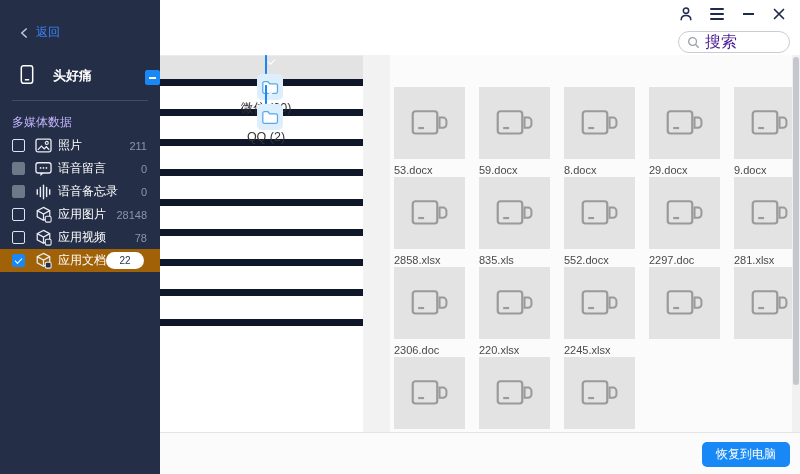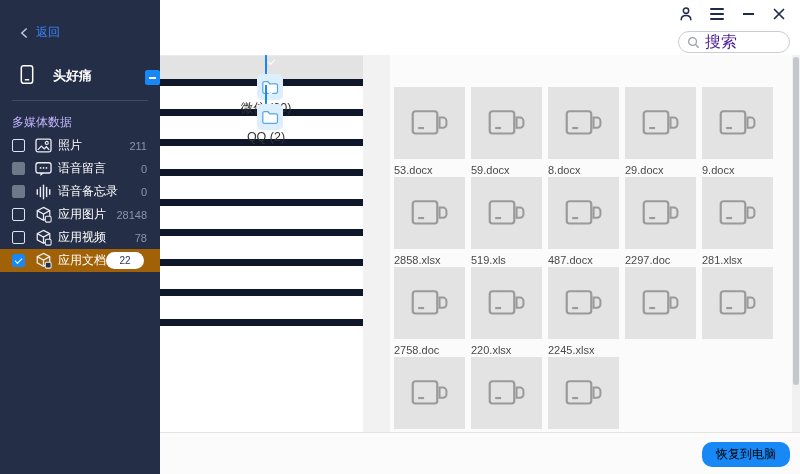--- a/index.html
+++ b/index.html
@@ -56,35 +56,35 @@
   .folder-cb{width:14px;height:14px;}
   .folder-icon-box{margin-left:17px;width:26px;height:26px;background:#ddeffd;border-radius:5px;
                    display:flex;align-items:center;justify-content:center;flex:none;}
   .folder-label{margin-left:9px;font-size:12.5px;color:#333;}
 
   .gutter{position:absolute;left:203px;top:55px;width:27px;bottom:41px;background:#f2f2f2;}
 
   
   .grid-area{position:absolute;left:230px;top:55px;right:8px;bottom:41px;background:#fbfbfb;
              overflow:hidden;padding:32px 0 0 4px;box-sizing:border-box;}
-  .files-grid{display:grid;grid-template-columns:repeat(5,71px);column-gap:6px;}
+  .files-grid{display:grid;grid-template-columns:repeat(5,71px);column-gap:14px;}
   .file-cell{height:90px;}
   .tile{width:71px;height:72px;background:#e3e3e3;display:flex;align-items:center;
         justify-content:center;cursor:pointer;}
   .file-label{margin-top:5px;font-size:11px;color:#4a4a4a;}
 
   .scrollbar{position:absolute;right:0;top:55px;width:8px;bottom:41px;background:#f1f1f1;}
   .scroll-thumb{position:absolute;top:2px;left:1px;width:6px;height:328px;background:#c4c7cc;
                 border-radius:3px;cursor:pointer;}
 
   
   .footer{position:absolute;left:0;right:0;bottom:0;height:41px;background:#fbfbfb;
           border-top:1px solid #e4e4e4;}
   .recover-btn{position:absolute;right:10px;top:9px;width:88px;height:25px;background:#1788f5;
-               color:#000000;font-size:12px;border:none;border-radius:10px;cursor:pointer;
+               color:#ffffff;font-size:12px;border:none;border-radius:5px;cursor:pointer;
                font-family:"Liberation Sans",sans-serif;}
 </style>
 </head>
 <body>
 
 <div class="app">
 
   <div class="sidebar">
     <div class="back">
       <svg width="8" height="12" viewBox="0 0 9 12">
@@ -336,31 +336,31 @@
     <div class="file-label">2858.xlsx</div>
   </div>
           <div class="file-cell">
     <div class="tile">
       <svg width="40" height="33" viewBox="0 0 44 36">
                 <rect x="3" y="4.5" width="27" height="24.5" rx="3" fill="none" stroke="#9a9a9a" stroke-width="2.4"></rect>
                 <line x1="9" y1="23" x2="15.5" y2="23" stroke="#9a9a9a" stroke-width="2.4"></line>
                 <path d="M32.5 11.5 h3.8 a3.8 3.8 0 0 1 3.8 3.8 v3.6 a3.8 3.8 0 0 1 -3.8 3.8 h-3.8 z" fill="none" stroke="#9a9a9a" stroke-width="2.2"></path>
               </svg>
     </div>
-    <div class="file-label">519.xls</div>
-  </div>
-          <div class="file-cell">
-    <div class="tile">
-      <svg width="40" height="33" viewBox="0 0 44 36">
-                <rect x="3" y="4.5" width="27" height="24.5" rx="3" fill="none" stroke="#9a9a9a" stroke-width="2.4"></rect>
-                <line x1="9" y1="23" x2="15.5" y2="23" stroke="#9a9a9a" stroke-width="2.4"></line>
-                <path d="M32.5 11.5 h3.8 a3.8 3.8 0 0 1 3.8 3.8 v3.6 a3.8 3.8 0 0 1 -3.8 3.8 h-3.8 z" fill="none" stroke="#9a9a9a" stroke-width="2.2"></path>
-              </svg>
-    </div>
-    <div class="file-label">487.docx</div>
+    <div class="file-label">835.xls</div>
+  </div>
+          <div class="file-cell">
+    <div class="tile">
+      <svg width="40" height="33" viewBox="0 0 44 36">
+                <rect x="3" y="4.5" width="27" height="24.5" rx="3" fill="none" stroke="#9a9a9a" stroke-width="2.4"></rect>
+                <line x1="9" y1="23" x2="15.5" y2="23" stroke="#9a9a9a" stroke-width="2.4"></line>
+                <path d="M32.5 11.5 h3.8 a3.8 3.8 0 0 1 3.8 3.8 v3.6 a3.8 3.8 0 0 1 -3.8 3.8 h-3.8 z" fill="none" stroke="#9a9a9a" stroke-width="2.2"></path>
+              </svg>
+    </div>
+    <div class="file-label">552.docx</div>
   </div>
           <div class="file-cell">
     <div class="tile">
       <svg width="40" height="33" viewBox="0 0 44 36">
                 <rect x="3" y="4.5" width="27" height="24.5" rx="3" fill="none" stroke="#9a9a9a" stroke-width="2.4"></rect>
                 <line x1="9" y1="23" x2="15.5" y2="23" stroke="#9a9a9a" stroke-width="2.4"></line>
                 <path d="M32.5 11.5 h3.8 a3.8 3.8 0 0 1 3.8 3.8 v3.6 a3.8 3.8 0 0 1 -3.8 3.8 h-3.8 z" fill="none" stroke="#9a9a9a" stroke-width="2.2"></path>
               </svg>
     </div>
     <div class="file-label">2297.doc</div>
@@ -376,21 +376,21 @@
     <div class="file-label">281.xlsx</div>
   </div>
           <div class="file-cell">
     <div class="tile">
       <svg width="40" height="33" viewBox="0 0 44 36">
                 <rect x="3" y="4.5" width="27" height="24.5" rx="3" fill="none" stroke="#9a9a9a" stroke-width="2.4"></rect>
                 <line x1="9" y1="23" x2="15.5" y2="23" stroke="#9a9a9a" stroke-width="2.4"></line>
                 <path d="M32.5 11.5 h3.8 a3.8 3.8 0 0 1 3.8 3.8 v3.6 a3.8 3.8 0 0 1 -3.8 3.8 h-3.8 z" fill="none" stroke="#9a9a9a" stroke-width="2.2"></path>
               </svg>
     </div>
-    <div class="file-label">2758.doc</div>
+    <div class="file-label">2306.doc</div>
   </div>
           <div class="file-cell">
     <div class="tile">
       <svg width="40" height="33" viewBox="0 0 44 36">
                 <rect x="3" y="4.5" width="27" height="24.5" rx="3" fill="none" stroke="#9a9a9a" stroke-width="2.4"></rect>
                 <line x1="9" y1="23" x2="15.5" y2="23" stroke="#9a9a9a" stroke-width="2.4"></line>
                 <path d="M32.5 11.5 h3.8 a3.8 3.8 0 0 1 3.8 3.8 v3.6 a3.8 3.8 0 0 1 -3.8 3.8 h-3.8 z" fill="none" stroke="#9a9a9a" stroke-width="2.2"></path>
               </svg>
     </div>
     <div class="file-label">220.xlsx</div>

